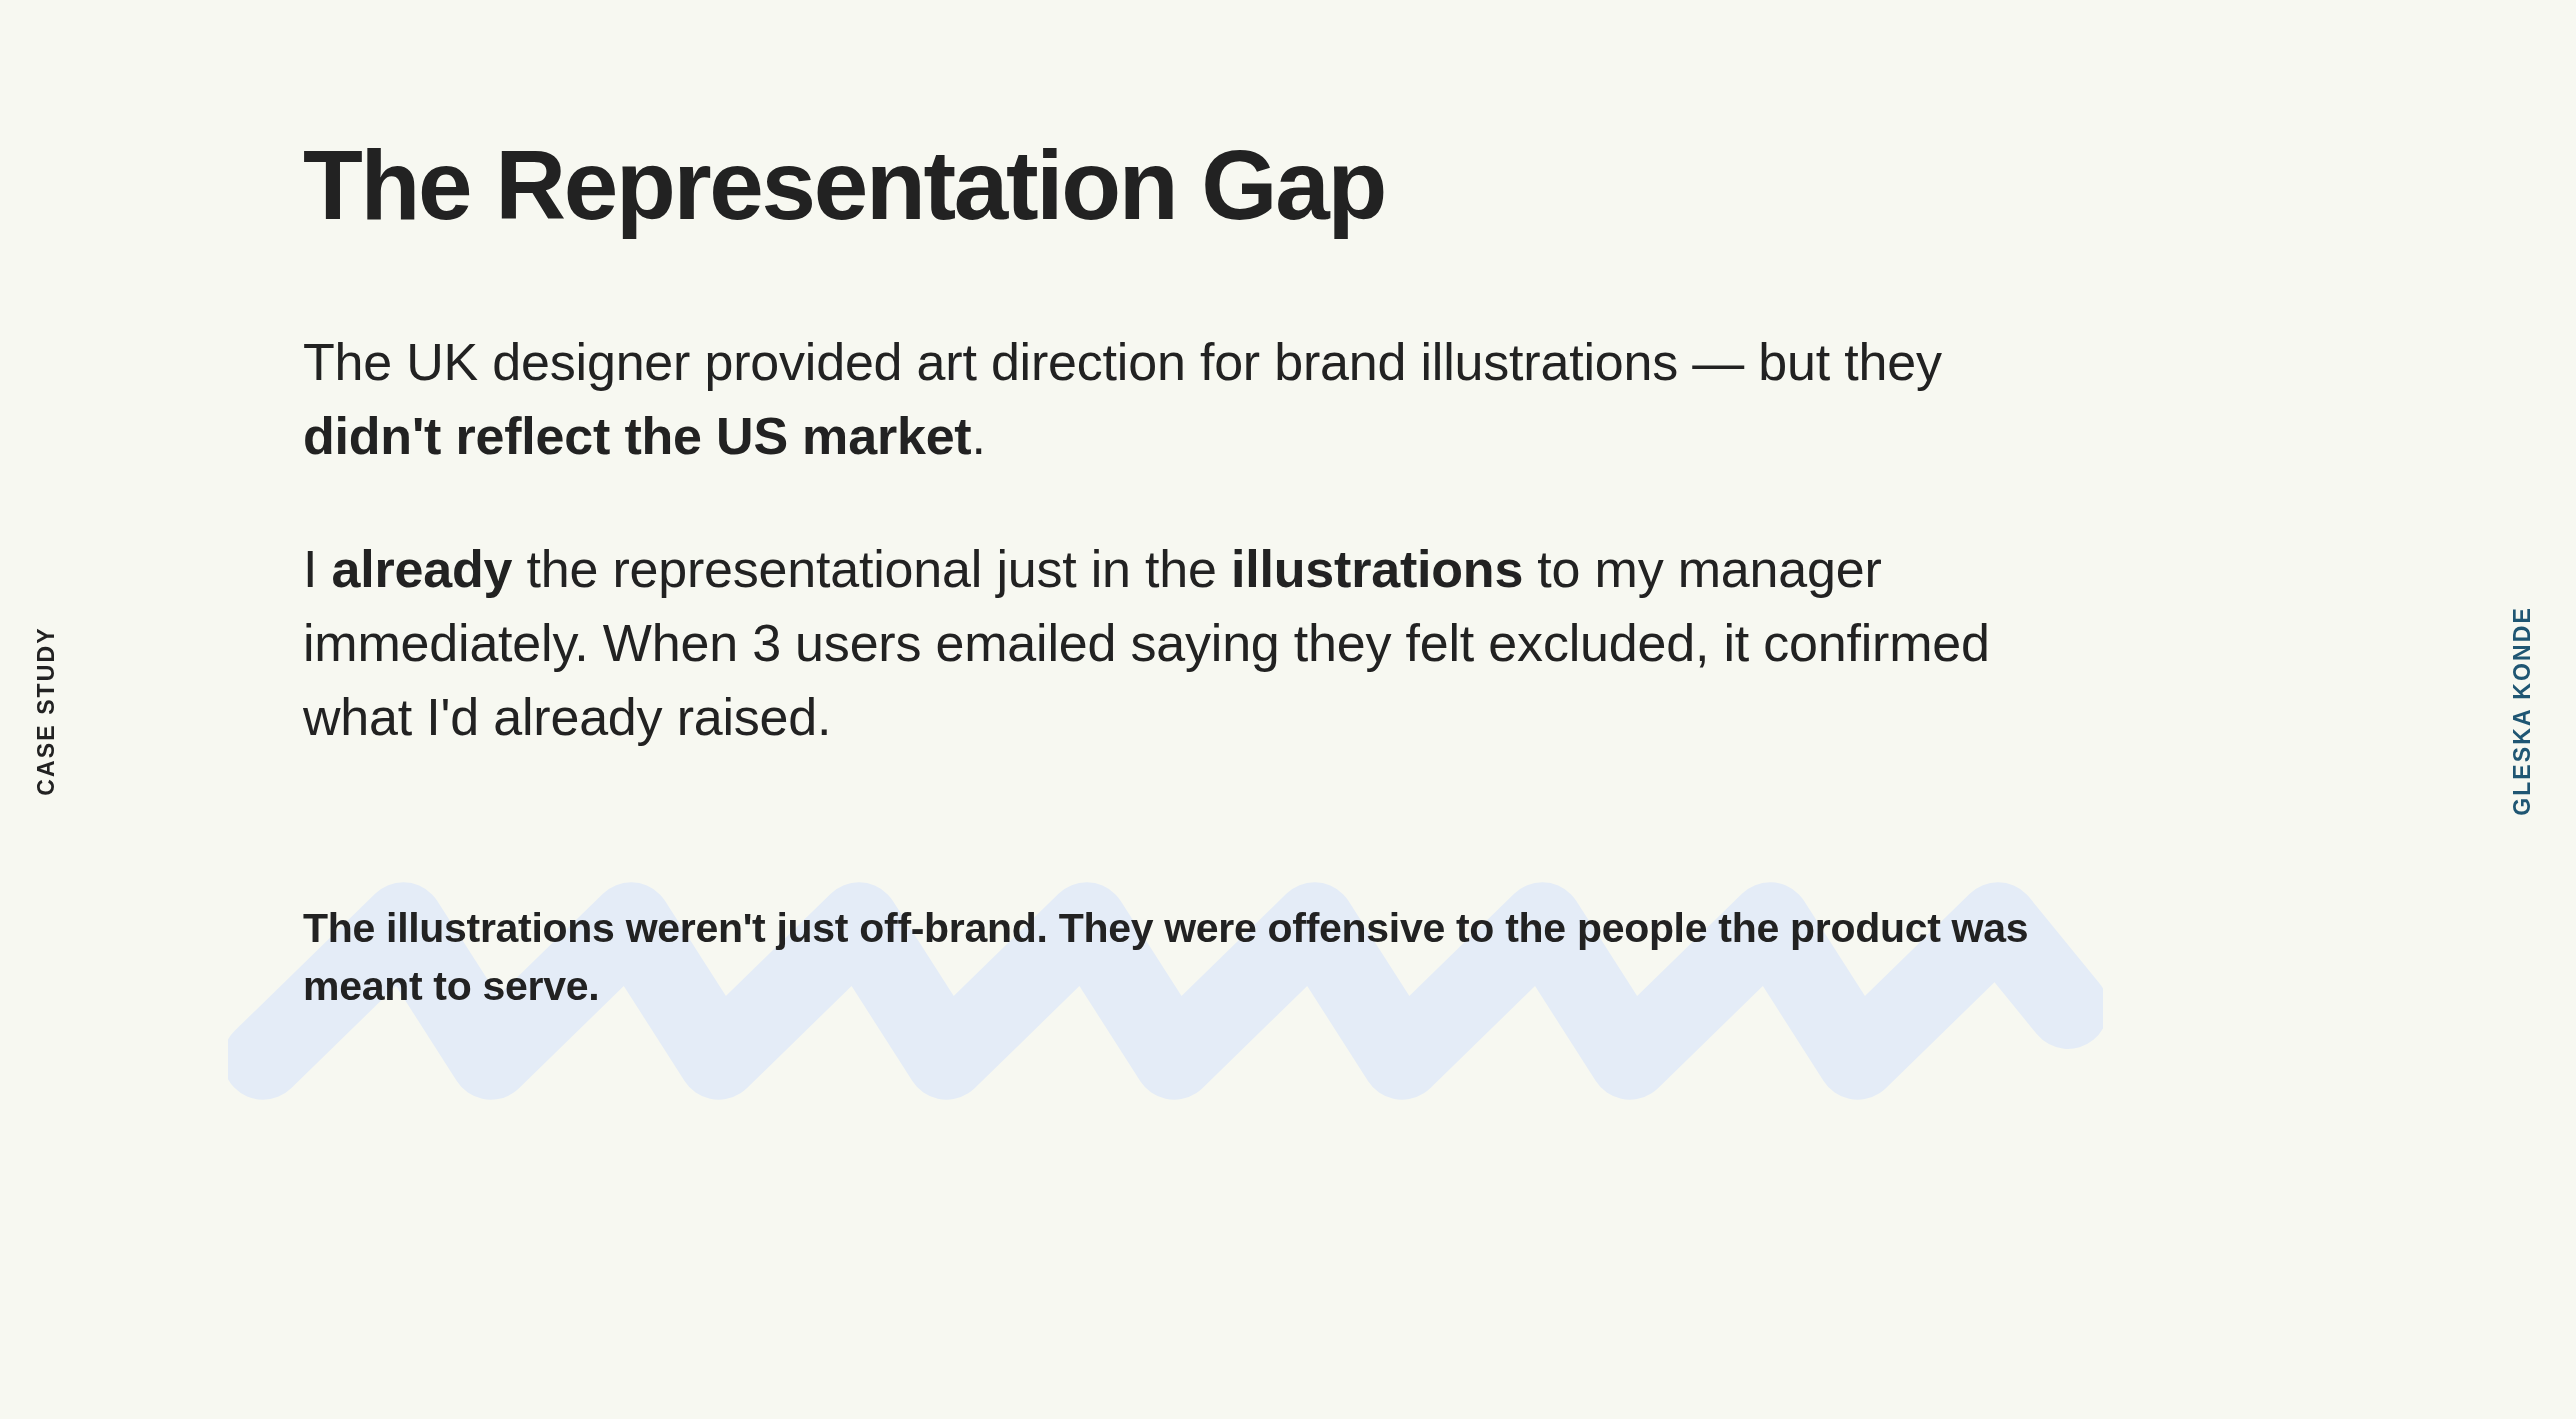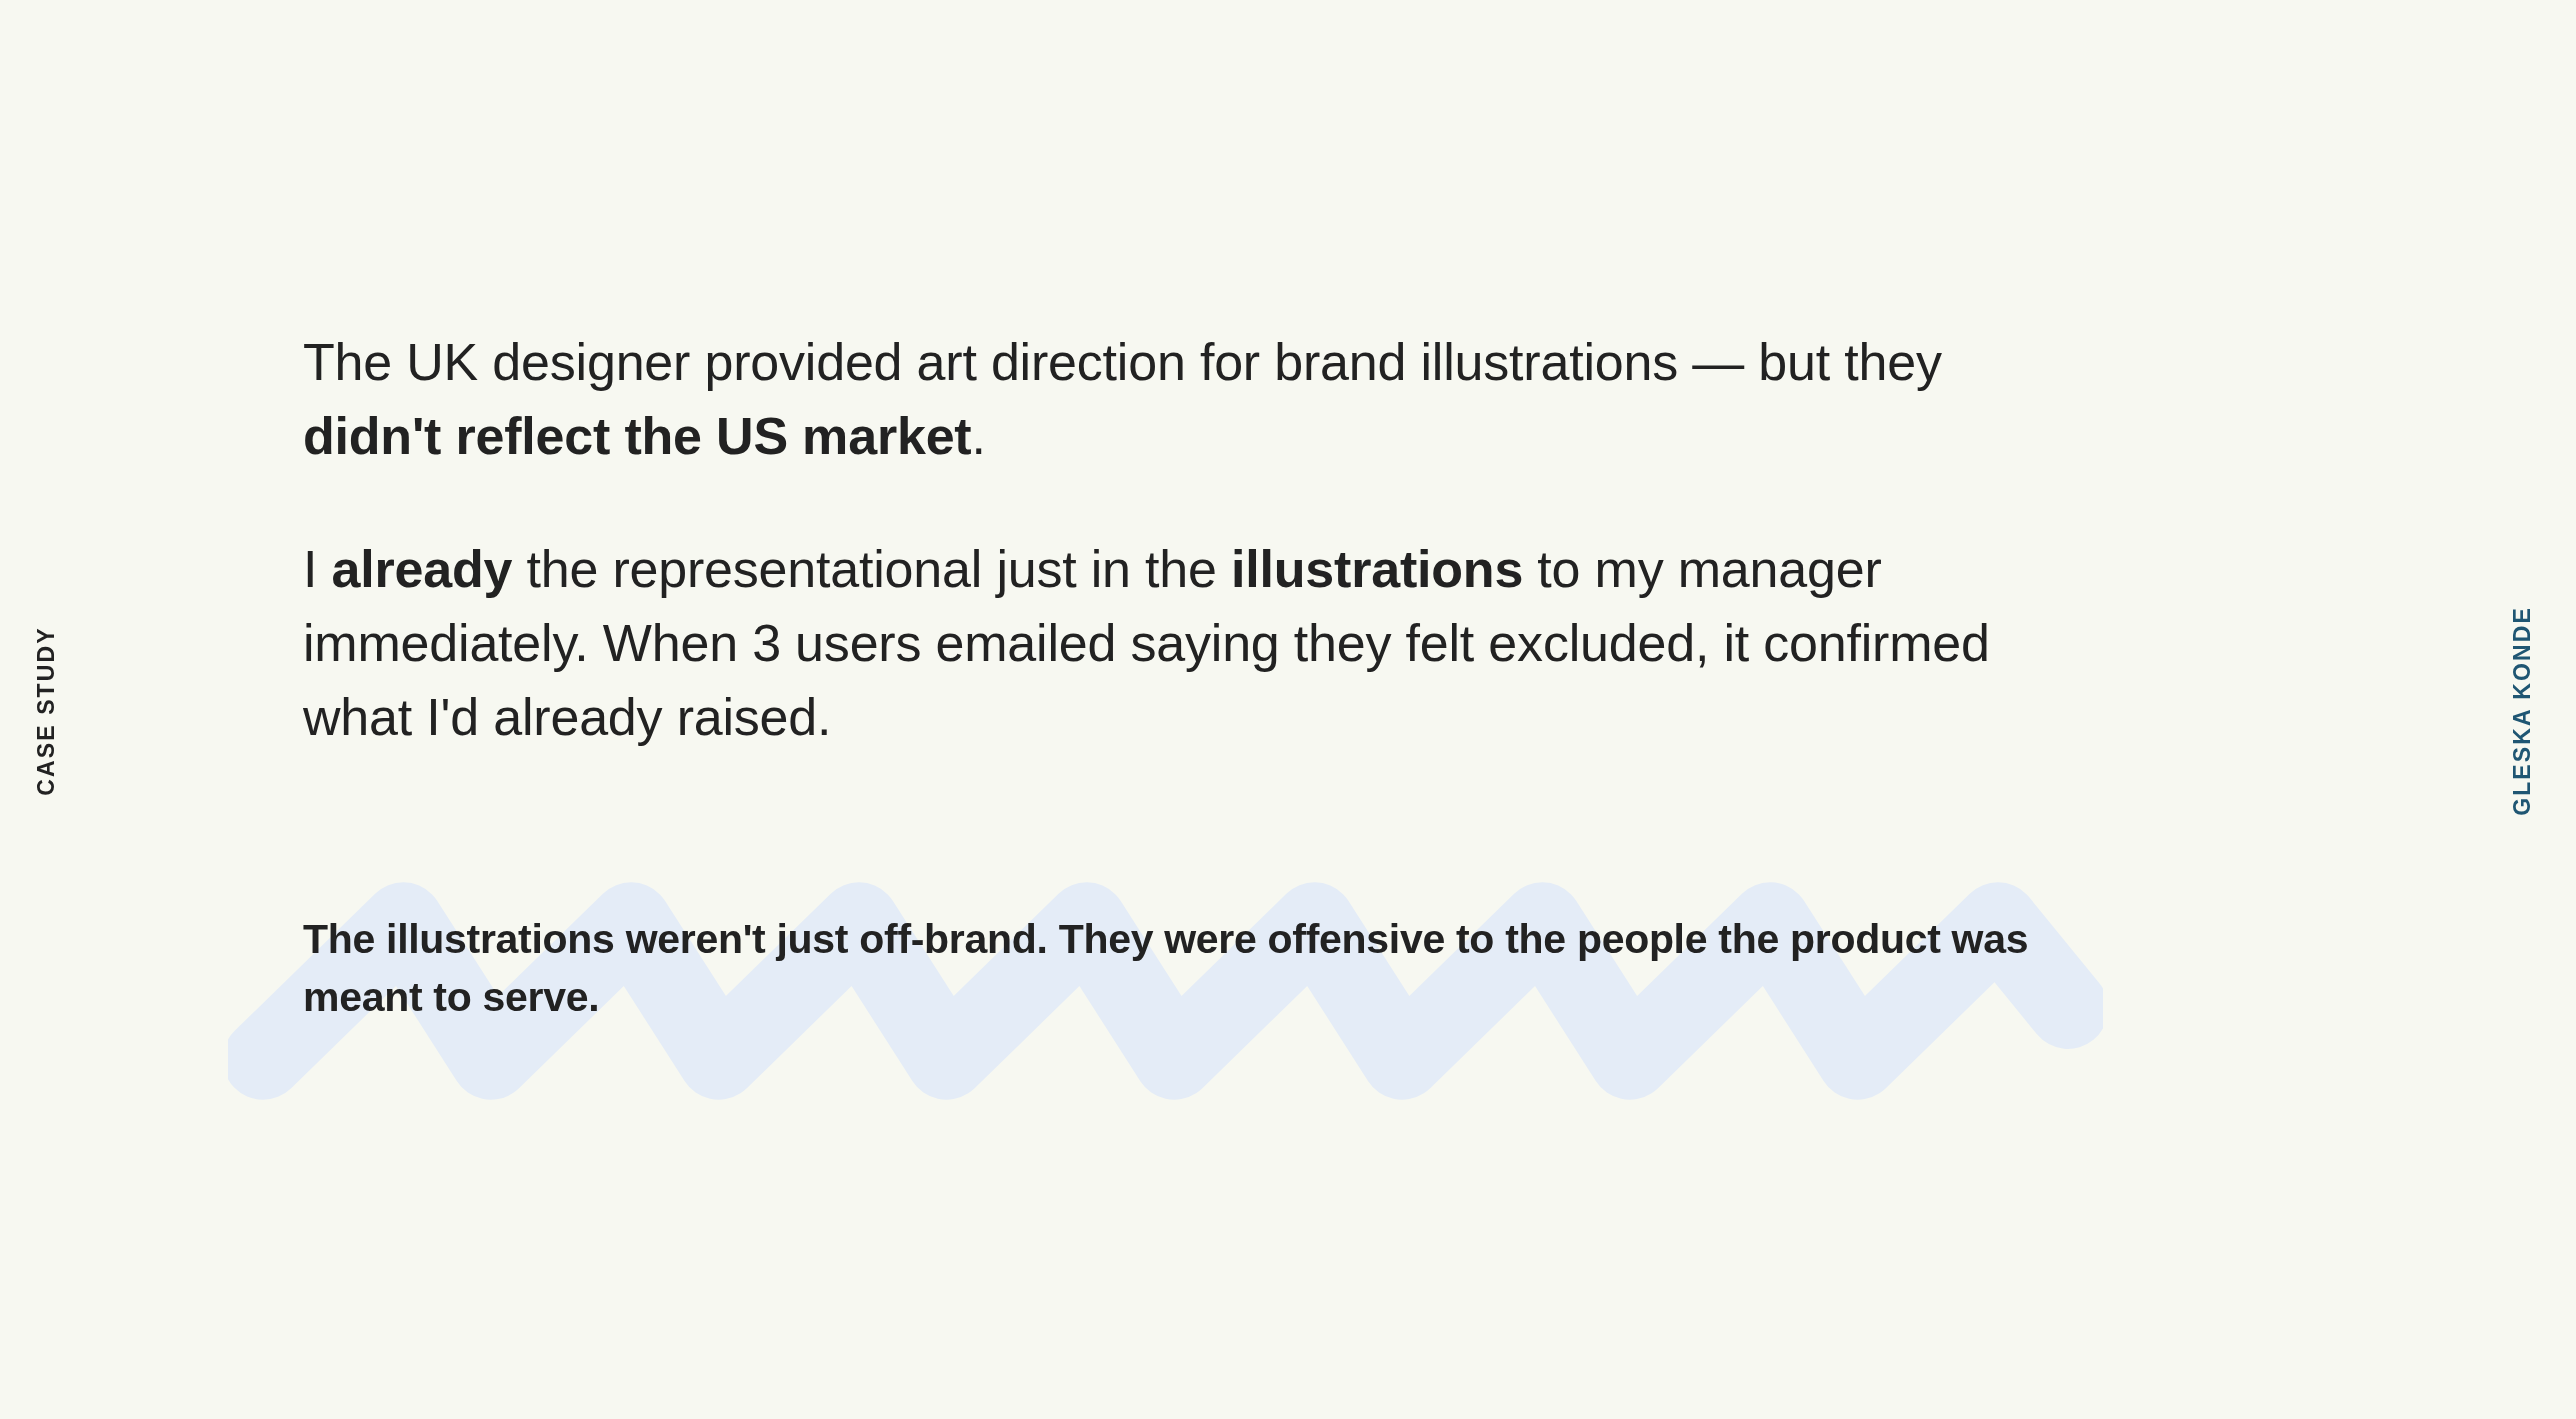--- a/index.html
+++ b/index.html
@@ -88,39 +88,40 @@
     position: absolute;
     left: 228px;
     top: 17.5px;
     width: 1875px;
     height: 228px;
     pointer-events: none;
   }
   #pullquote {
     position: absolute;
     left: 303px;
-    top: 51px;
+    top: 40px;
     width: 1752px;
     margin: 0;
     font-size: 41px;
     font-weight: 700;
     line-height: 1.42;
     letter-spacing: -0.3px;
     color: #222222;
   }
 </style>
 </head>
 <body style="background: rgb(247, 248, 241);">
 
 <div id="slide" style="background: rgb(247, 248, 241);">
 
   <div class="rail" id="rail-left">CASE STUDY</div>
 
   <div class="rail" id="rail-right" style="color: rgb(31, 86, 115);">GLESKA KONDE</div>
 
+  <h1 id="page-title">The Representation Gap</h1>
 
   <div class="body-block" id="paragraph-1"><span>The UK designer provided art direction for brand illustrations — but they </span><strong>didn't reflect the US market</strong><span>.</span></div>
 
   <div class="body-block" id="paragraph-2"><span>I </span><strong>already</strong><span> the representational just in the </span><strong>illustrations</strong><span> to my manager immediately. When 3 users emailed saying they felt excluded, it confirmed what I'd already raised.</span></div>
 
   <div id="pullquote-region">
 
     <svg id="squiggle-decoration" viewBox="0 0 2140 260" preserveAspectRatio="none" aria-hidden="true">
       <polyline id="squiggle-path" fill="none" stroke-width="92" stroke-linecap="round" stroke-linejoin="round" points="40,208 200,52 300,208 460,52 560,208 720,52 820,208 980,52 1080,208 1240,52 1340,208 1500,52 1600,208 1760,52 1860,208 2020,52 2100,150" stroke="#e4ecf7"></polyline>
     </svg>

